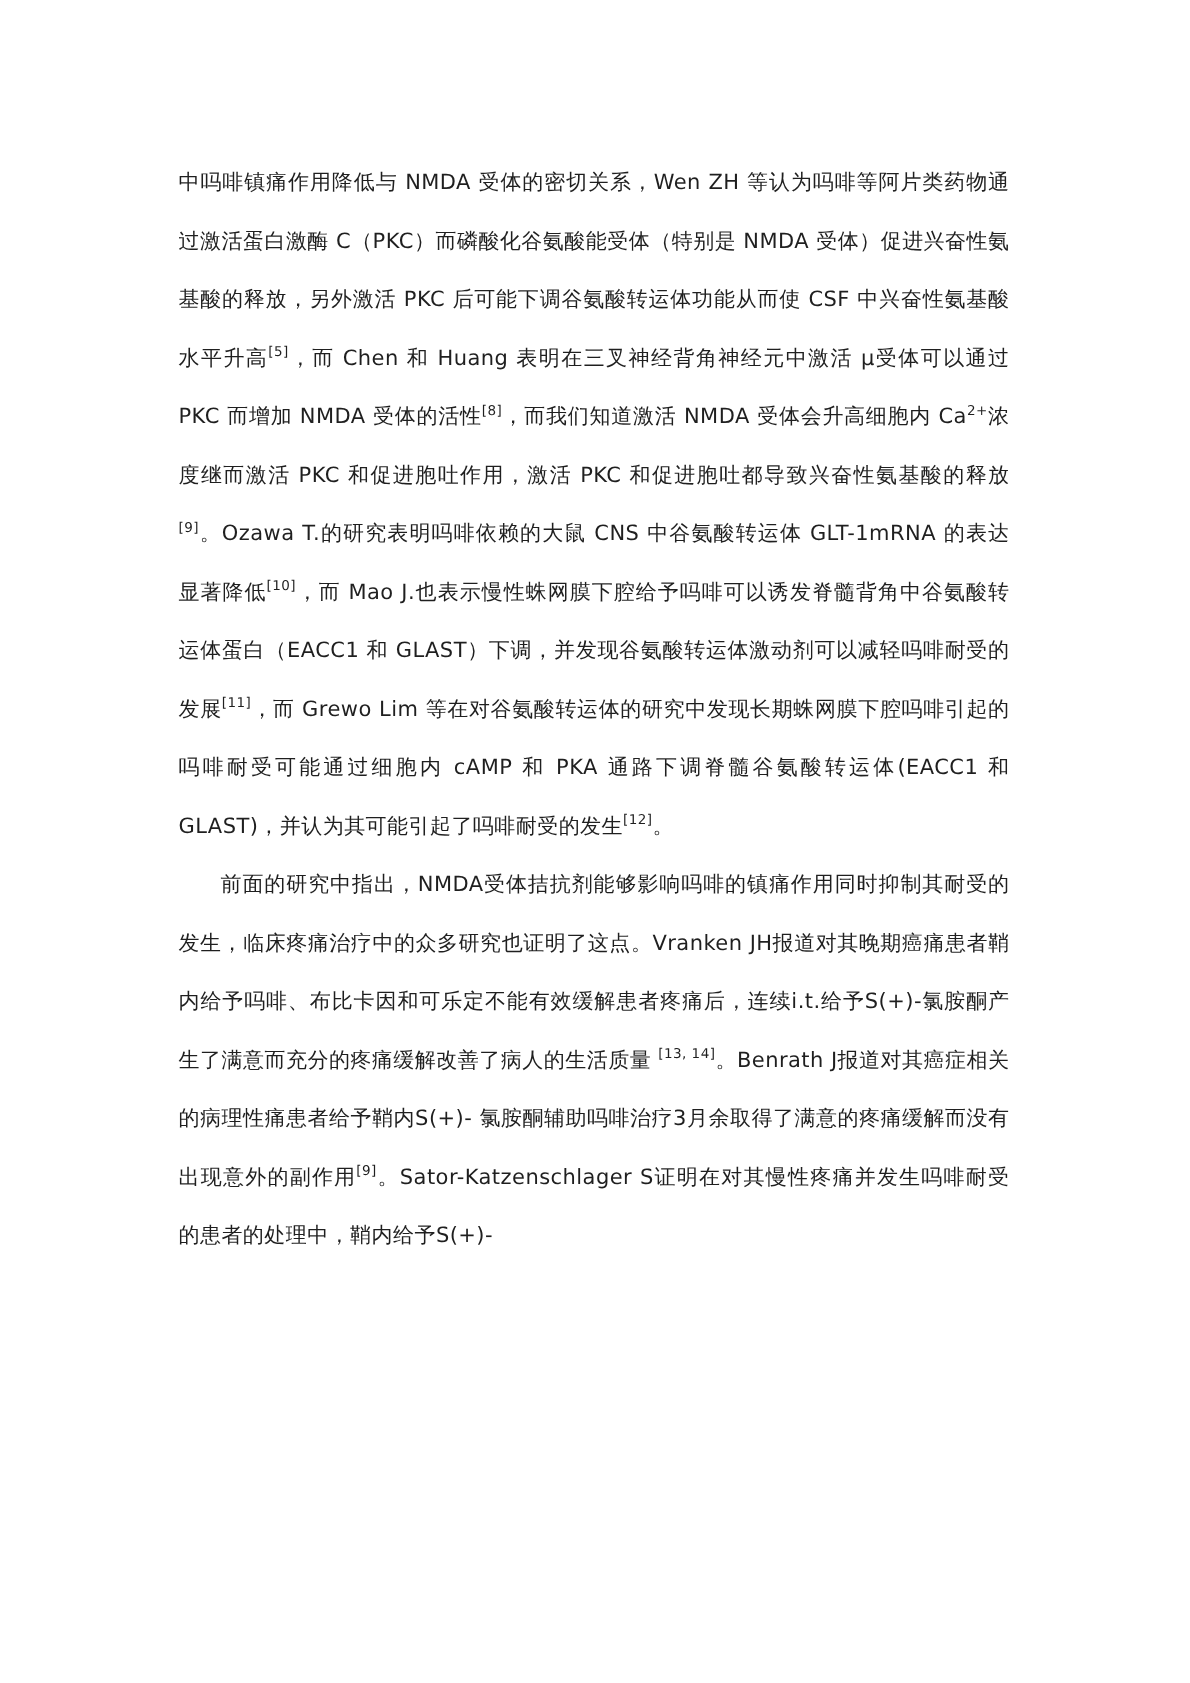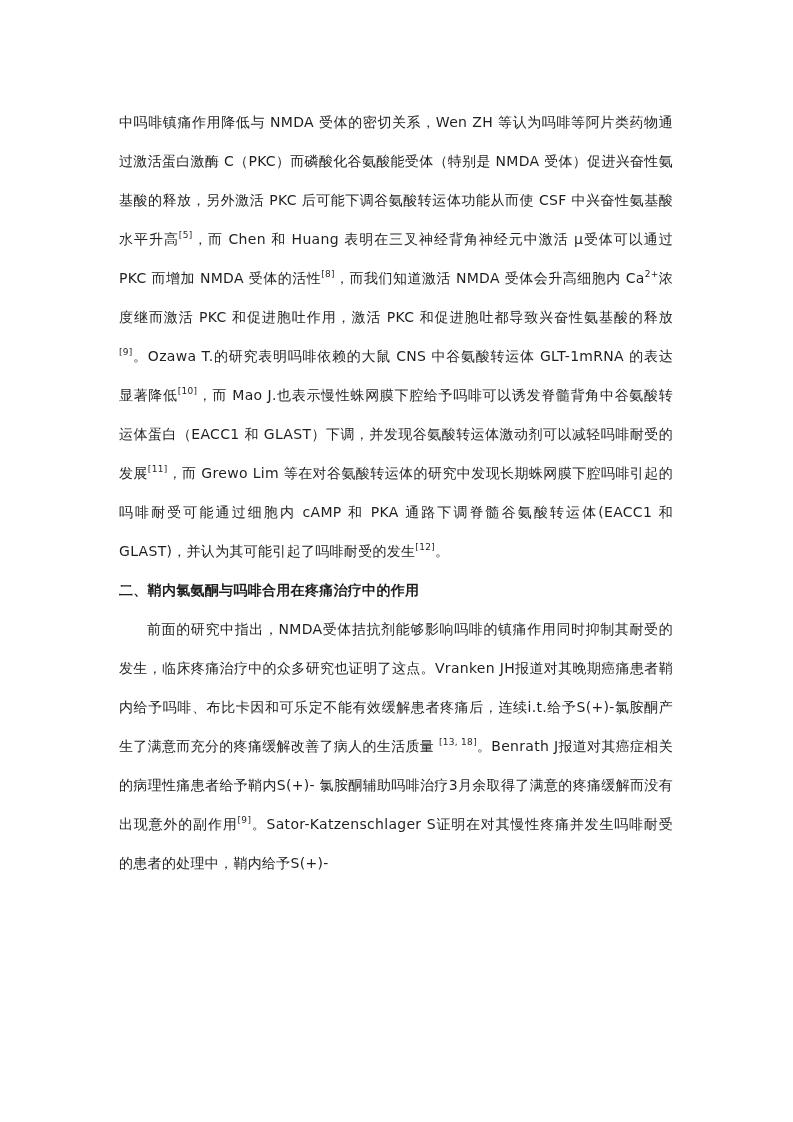--- a/index.html
+++ b/index.html
@@ -41,16 +41,15 @@
     line-height: 0;
     vertical-align: super;
   }
 </style>
 </head>
 <body>
 
 <div class="page">
   <div class="doc-body">
       <p class="para body"><span>中吗啡镇痛作用降低与 NMDA 受体的密切关系，Wen ZH 等认为吗啡等阿片类药物通过激活蛋白激酶 C（PKC）而磷酸化谷氨酸能受体（特别是 NMDA 受体）促进兴奋性氨基酸的释放，另外激活 PKC 后可能下调谷氨酸转运体功能从而使 CSF 中兴奋性氨基酸水平升高</span><sup>[5]</sup><span>，而 Chen 和 Huang 表明在三叉神经背角神经元中激活 μ受体可以通过 PKC 而增加 NMDA 受体的活性</span><sup>[8]</sup><span>，而我们知道激活 NMDA 受体会升高细胞内 Ca</span><sup>2+</sup><span>浓度继而激活 PKC 和促进胞吐作用，激活 PKC 和促进胞吐都导致兴奋性氨基酸的释放</span><sup>[9]</sup><span>。Ozawa T.的研究表明吗啡依赖的大鼠 CNS 中谷氨酸转运体 GLT-1mRNA 的表达显著降低</span><sup>[10]</sup><span>，而 Mao J.也表示慢性蛛网膜下腔给予吗啡可以诱发脊髓背角中谷氨酸转运体蛋白（EACC1 和 GLAST）下调，并发现谷氨酸转运体激动剂可以减轻吗啡耐受的发展</span><sup>[11]</sup><span>，而 Grewo Lim 等在对谷氨酸转运体的研究中发现长期蛛网膜下腔吗啡引起的吗啡耐受可能通过细胞内 cAMP 和 PKA 通路下调脊髓谷氨酸转运体(EACC1 和 GLAST)，并认为其可能引起了吗啡耐受的发生</span><sup>[12]</sup><span>。</span></p>
-      <p class="para heading"><span>二、鞘内氯氨酮与吗啡合用在疼痛治疗中的作用</span></p>
-      <p class="para body indent"><span>前面的研究中指出，NMDA受体拮抗剂能够影响吗啡的镇痛作用同时抑制其耐受的发生，临床疼痛治疗中的众多研究也证明了这点。Vranken JH报道对其晚期癌痛患者鞘内给予吗啡、布比卡因和可乐定不能有效缓解患者疼痛后，连续i.t.给予S(+)-氯胺酮产生了满意而充分的疼痛缓解改善了病人的生活质量 </span><sup>[13, 18]</sup><span>。Benrath J报道对其癌症相关的病理性痛患者给予鞘内S(+)- 氯胺酮辅助吗啡治疗3月余取得了满意的疼痛缓解而没有出现意外的副作用</span><sup>[9]</sup><span>。Sator-Katzenschlager S证明在对其慢性疼痛并发生吗啡耐受的患者的处理中，鞘内给予S(+)-</span></p>
+      <p class="para body indent"><span>前面的研究中指出，NMDA受体拮抗剂能够影响吗啡的镇痛作用同时抑制其耐受的发生，临床疼痛治疗中的众多研究也证明了这点。Vranken JH报道对其晚期癌痛患者鞘内给予吗啡、布比卡因和可乐定不能有效缓解患者疼痛后，连续i.t.给予S(+)-氯胺酮产生了满意而充分的疼痛缓解改善了病人的生活质量 </span><sup>[13, 14]</sup><span>。Benrath J报道对其癌症相关的病理性痛患者给予鞘内S(+)- 氯胺酮辅助吗啡治疗3月余取得了满意的疼痛缓解而没有出现意外的副作用</span><sup>[9]</sup><span>。Sator-Katzenschlager S证明在对其慢性疼痛并发生吗啡耐受的患者的处理中，鞘内给予S(+)-</span></p>
     </div>
 </div>
 
 </body></html>

